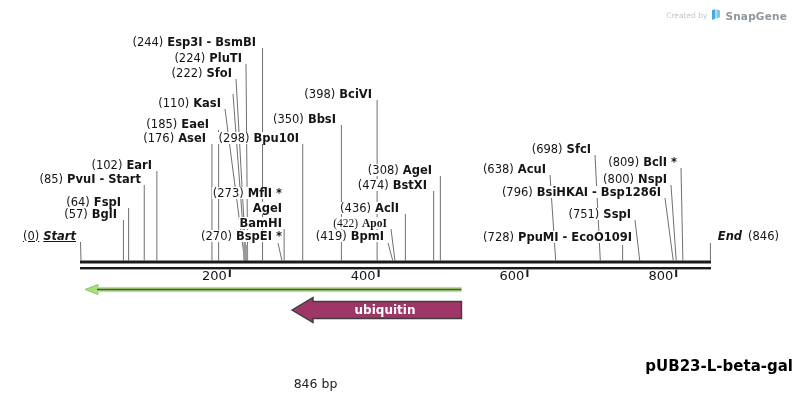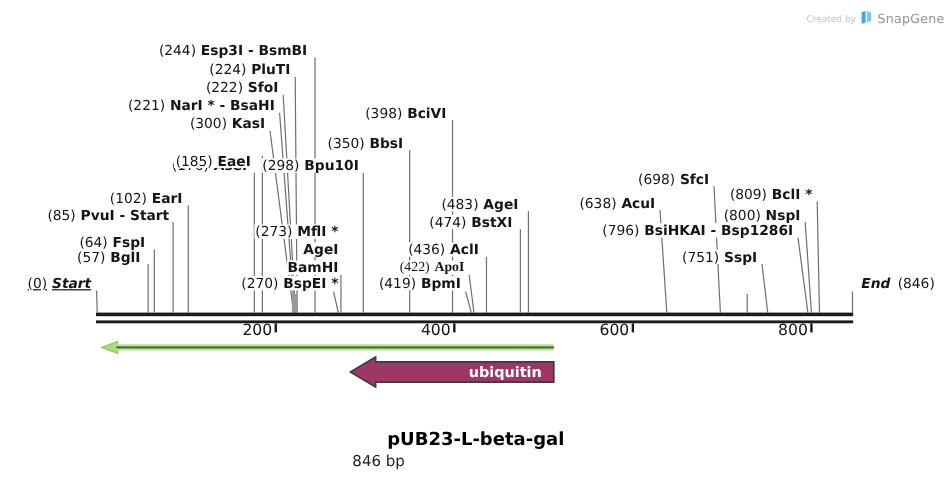--- a/index.html
+++ b/index.html
@@ -3,37 +3,37 @@
 <meta charset="utf-8">
 <style>
   html,body{margin:0;padding:0;background:#fff;}
   .stage{
     position:relative;width:793px;height:400px;background:#fff;overflow:hidden;
     font-family:"DejaVu Sans","Liberation Sans",sans-serif;
   }
   svg.map-canvas{position:absolute;left:0;top:0;z-index:1;}
   .branding{position:absolute;top:6px;right:6px;display:flex;align-items:center;gap:4px;z-index:3;}
   .created-by{font-size:7.5px;color:#c2c6cb;}
-  .brand-name{font-size:10.5px;color:#8f969c;font-weight:normal;letter-spacing:.2px;}
+  .brand-name{font-size:10.5px;color:#8f969c;font-weight:bold;letter-spacing:.2px;}
   .labels{position:absolute;left:0;top:0;width:793px;height:400px;z-index:2;}
   .site-label{
     position:absolute;white-space:nowrap;font-size:11.5px;line-height:12px;
     color:#151515;background:#fff;padding:0 1px;
   }
   .site-label .name{font-weight:bold;margin-left:4px;}
   .site-label .name.noleft{margin-left:0;}
   .site-label .num{font-weight:normal;}
   .site-label .num.after{margin-left:6px;text-align:right;}
   .site-label.italic .name{font-style:italic;}
   .tick-label{position:absolute;font-size:13px;color:#141414;line-height:13px;z-index:2;}
   .feature-label{
     position:absolute;transform:translate(-50%,-50%);z-index:2;
-    font-size:12px;font-weight:bold;margin-left:36px;
+    font-size:12px;font-weight:bold;
   }
-  .map-title{position:absolute;left:0;width:793px;text-align:center;top:357px;
+  .map-title{position:absolute;left:0;width:793px;text-align:right;top:357px;
     font-size:15px;font-weight:bold;color:#000;z-index:2;}
   .map-sub{position:absolute;left:0;width:631px;text-align:center;top:376px;
     font-size:12.5px;color:#222;z-index:2;}
   .logo{display:inline-block;}
 </style>
 </head>
 <body>
 
 <div class="stage">
 
@@ -97,40 +97,40 @@
       <div class="tick-label" style="right: 417.4px; top: 269px;">400</div>
       <div class="tick-label" style="right: 268.6px; top: 269px;">600</div>
       <div class="tick-label" style="right: 119.8px; top: 269px;">800</div>
       <div class="feature-label" style="left: 385px; top: 310px; color: rgb(255, 255, 255);">ubiquitin</div>
       <div class="site-label italic" style="right: 716px; top: 230px; text-decoration: underline;"><span class="num">(0)</span><span class="name">Start</span></div>
       <div class="site-label" style="right: 675px; top: 208px;"><span class="num">(57)</span><span class="name">BglI</span></div>
       <div class="site-label" style="right: 671px; top: 196px;"><span class="num">(64)</span><span class="name">FspI</span></div>
       <div class="site-label" style="right: 651px; top: 173px;"><span class="num">(85)</span><span class="name">PvuI - Start</span></div>
       <div class="site-label" style="right: 640px; top: 159px;"><span class="num">(102)</span><span class="name">EarI</span></div>
       <div class="site-label" style="right: 586px; top: 132px;"><span class="num">(176)</span><span class="name">AseI</span></div>
-      <div class="site-label" style="right: 583px; top: 118px; margin-top: 10px;"><span class="num">(185)</span><span class="name">EaeI</span></div>
-      <div class="site-label" style="right: 571px; top: 97px;"><span class="num">(300)</span><span class="name">KasI</span></div>
-      <div class="site-label" style="right: 563px; top: 82px;"><span class="num">(221)</span><span class="name">NarI * - BsaHI</span></div>
+      <div class="site-label" style="right: 583px; top: 118px;"><span class="num">(185)</span><span class="name">EaeI</span></div>
+      <div class="site-label" style="right: 571px; top: 97px;"><span class="num">(110)</span><span class="name">KasI</span></div>
       <div class="site-label" style="right: 560px; top: 67px;"><span class="num">(222)</span><span class="name">SfoI</span></div>
       <div class="site-label" style="right: 550px; top: 52px;"><span class="num">(224)</span><span class="name">PluTI</span></div>
       <div class="site-label" style="right: 536px; top: 36px;"><span class="num">(244)</span><span class="name">Esp3I - BsmBI</span></div>
       <div class="site-label" style="right: 510px; top: 230px; margin-left: 44px;"><span class="num">(270)</span><span class="name">BspEI *</span></div>
       <div class="site-label" style="right: 510px; top: 187px;"><span class="num">(273)</span><span class="name">MflI *</span></div>
       <div class="site-label" style="right: 510px; top: 202px;"><span class="name noleft">AgeI</span></div>
       <div class="site-label" style="right: 510px; top: 217px;"><span class="name noleft">BamHI</span></div>
       <div class="site-label" style="right: 493px; top: 132px;"><span class="num">(298)</span><span class="name">Bpu10I</span></div>
       <div class="site-label" style="right: 456px; top: 113px;"><span class="num">(350)</span><span class="name">BbsI</span></div>
       <div class="site-label" style="right: 420px; top: 88px;"><span class="num">(398)</span><span class="name">BciVI</span></div>
       <div class="site-label" style="right: 408px; top: 230px;"><span class="num">(419)</span><span class="name">BpmI</span></div>
       <div class="site-label" style="right: 405px; top: 217px; font-family: Liberation Serif, serif;"><span class="num">(422)</span><span class="name">ApoI</span></div>
       <div class="site-label" style="right: 393px; top: 202px;"><span class="num">(436)</span><span class="name">AclI</span></div>
       <div class="site-label" style="right: 365px; top: 179px;"><span class="num">(474)</span><span class="name">BstXI</span></div>
-      <div class="site-label" style="right: 360px; top: 164px;"><span class="num">(483)</span><span class="name">AgeI</span></div>
+      <div class="site-label" style="right: 360px; top: 164px;"><span class="num">(308)</span><span class="name">AgeI</span></div>
       <div class="site-label" style="right: 246px; top: 163px;"><span class="num">(638)</span><span class="name">AcuI</span></div>
       <div class="site-label" style="right: 201px; top: 143px;"><span class="num">(698)</span><span class="name">SfcI</span></div>
+      <div class="site-label" style="right: 160px; top: 231px;"><span class="num">(728)</span><span class="name">PpuMI - EcoO109I</span></div>
       <div class="site-label" style="right: 161px; top: 208px;"><span class="num">(751)</span><span class="name">SspI</span></div>
       <div class="site-label" style="right: 131px; top: 186px;"><span class="num">(796)</span><span class="name">BsiHKAI - Bsp1286I</span></div>
       <div class="site-label" style="right: 125px; top: 173px;"><span class="num">(800)</span><span class="name">NspI</span></div>
       <div class="site-label" style="right: 115px; top: 156px;"><span class="num">(809)</span><span class="name">BclI *</span></div>
       <div class="site-label italic" style="right: 13px; top: 230px;"><span class="name noleft">End</span><span class="num after">(846)</span></div>
     </div>
 
   <div class="map-title">pUB23-L-beta-gal</div>
   <div class="map-sub">846 bp</div>
 </div>

